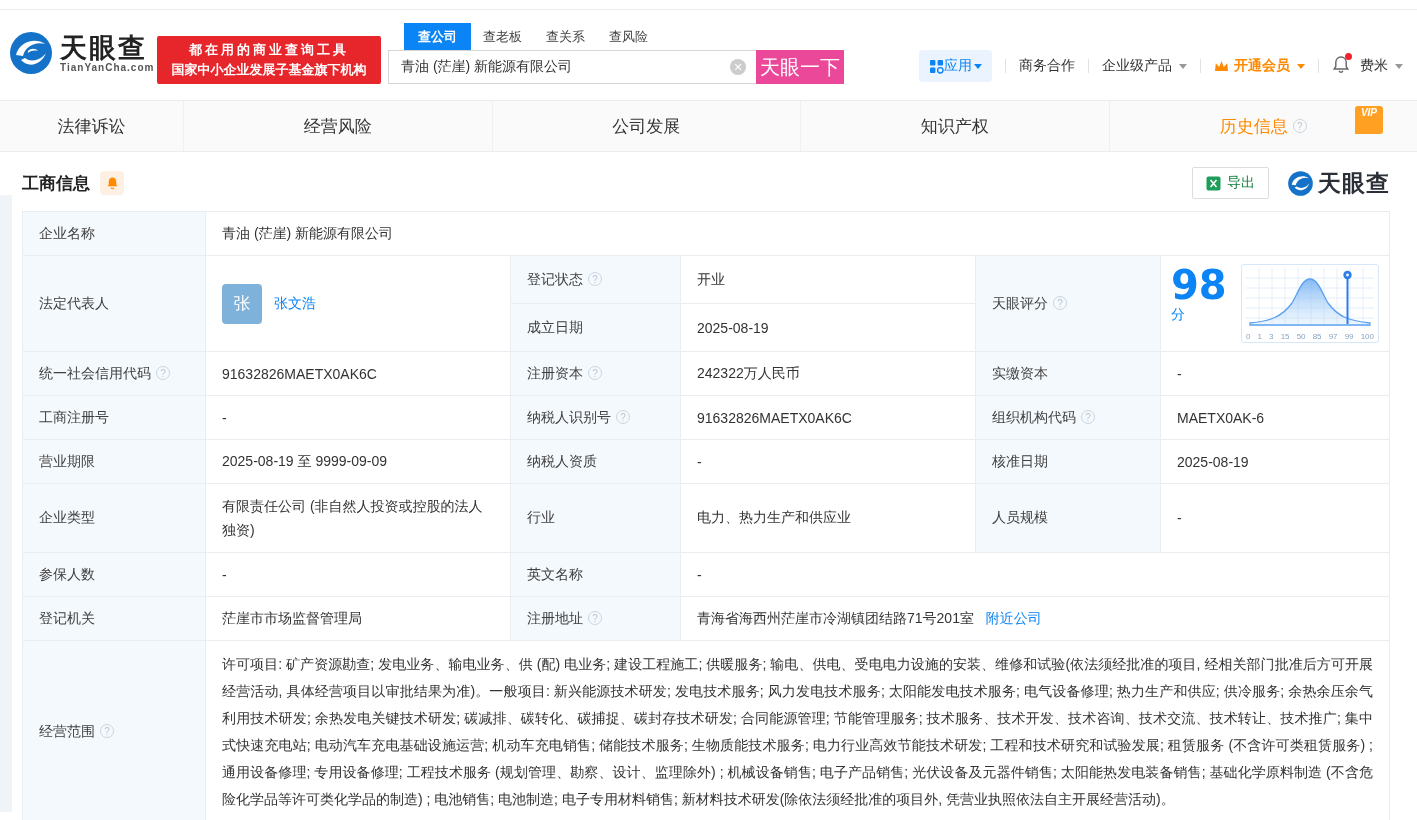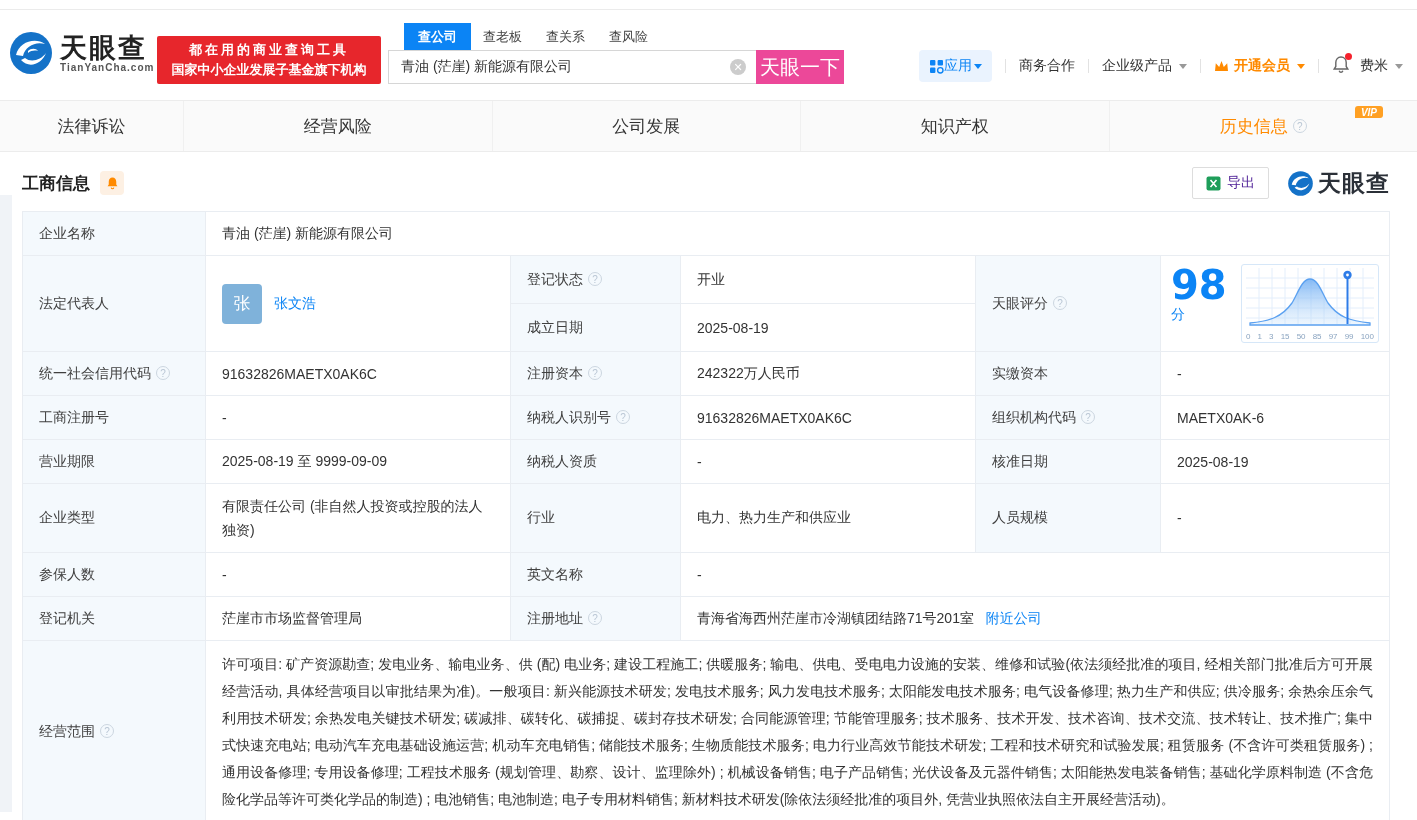--- a/index.html
+++ b/index.html
@@ -46,33 +46,33 @@
   .page-tabs { display:flex; margin-top:8px; height:52px; background:#fafafa;
     border-top:1px solid #ececec; border-bottom:1px solid #ececec; }
   .ptab { flex:1; display:flex; align-items:center; justify-content:center; font-size:17px; color:#333;
     cursor:pointer; border-left:1px solid #f0f0f0; position:relative; }
   .ptab:first-child { flex:none; width:183px; border-left:none; }
   .ptab.active { background:#fff; color:#0b84f5; font-weight:700; border-right:1px solid #ececec;
     border-left:none; margin-bottom:-1px; border-bottom:1px solid #fff; }
   .ptab .cnt { font-size:12px; color:#0b84f5; font-weight:400; margin-left:4px; position:relative; top:-5px; }
   .ptab.history { color:#ff8a00; }
   .vip-badge { position:absolute; top:5px; right:34px; background:#ffa023; color:#fff; font-size:10px;
-    font-style:italic; font-weight:700; padding:1px 6px 0; border-radius:3px 3px 3px 0; }
+    font-style:italic; font-weight:700; padding:1px 6px 16px; border-radius:3px 3px 3px 0; }
   .q { display:inline-block; width:14px; height:14px; border:1px solid #ccd6e0; border-radius:50%;
     color:#b9c6d4; font-size:10px; line-height:13px; text-align:center; margin-left:5px;
     vertical-align:1px; cursor:pointer; flex:none; }
 
   
   .section-head { display:flex; align-items:center; padding:15px 27px 12px 22px; }
   .section-title { font-size:17px; font-weight:700; color:#222; }
   .bell-badge { width:24px; height:24px; background:#fdf0e3; border-radius:4px; margin-left:10px;
     display:flex; align-items:center; justify-content:center; cursor:pointer; }
   .sh-right { margin-left:auto; display:flex; align-items:center; gap:18px; }
   .export-btn { display:flex; align-items:center; gap:6px; background:#fff; border:1px solid #ddd;
-    border-radius:2px; padding:6px 13px; font-size:14px; color:#4c1d95; cursor:pointer; font-family:inherit; }
+    border-radius:2px; padding:6px 13px; font-size:14px; color:#15803d; cursor:pointer; font-family:inherit; }
   .wm-logo { display:flex; align-items:center; gap:4px; font-size:23px; font-weight:700; color:#2b3038; letter-spacing:1px; }
 
   
   .info-table { width:1368px; margin:0 27px 0 22px; border-collapse:collapse; table-layout:fixed; }
   .info-table td { border:1px solid #e9edf2; padding:10px 16px; font-size:14px; vertical-align:middle;
     color:#333; word-break:break-all; }
   .info-table td.lbl { background:#f4f9fd; color:#404040; }
   .info-table tr.h44 td { height:44px; padding-top:6px; padding-bottom:6px; }
   a.lnk { color:#0b84f5; text-decoration:none; cursor:pointer; }
   .green { color:#00a842; }

